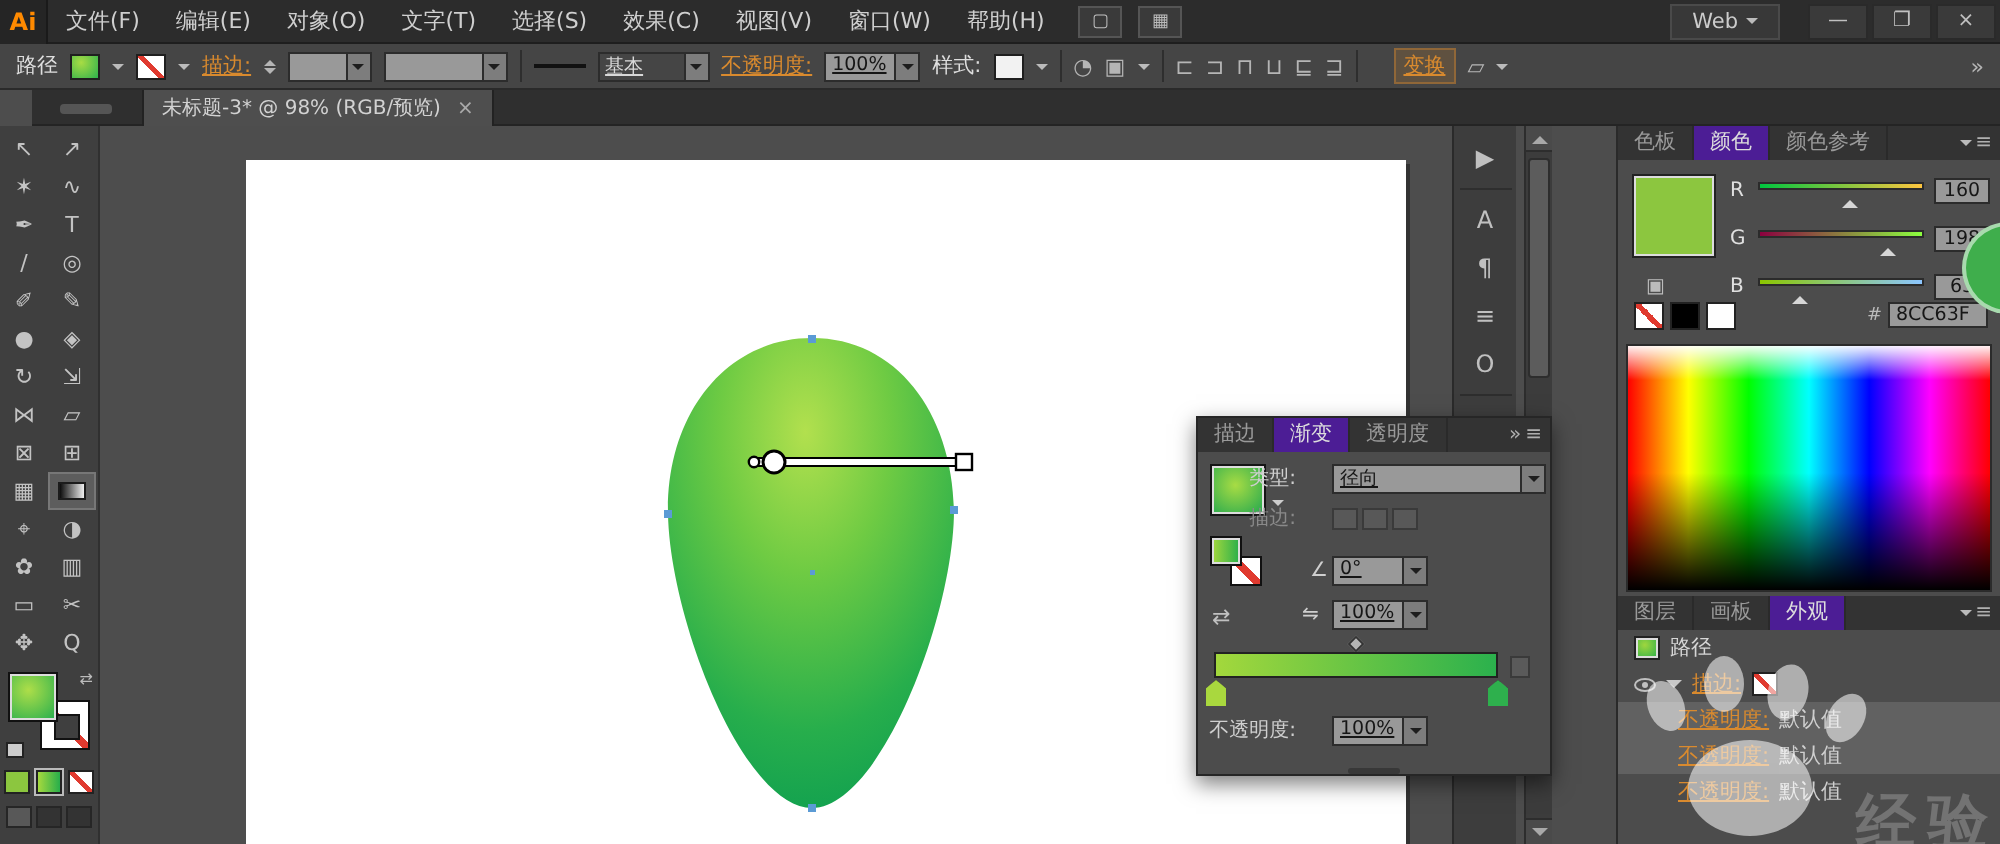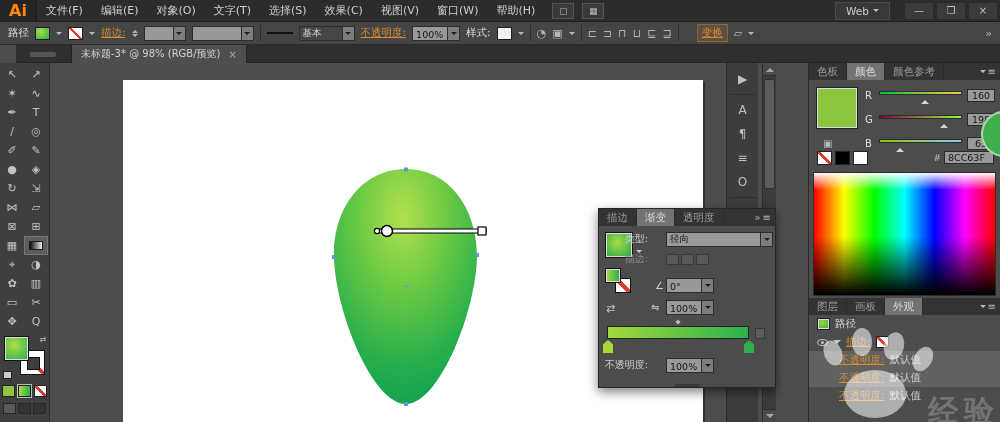--- a/index.html
+++ b/index.html
@@ -1,37 +1,37 @@
 <!DOCTYPE html>
 <html><head>
 <meta charset="utf-8">
 <style>
   html,body{margin:0;padding:0;background:#222;}
   *{box-sizing:border-box;font-family:"DejaVu Sans",sans-serif;-webkit-font-smoothing:antialiased;}
   #app{position:relative;width:1000px;height:422px;background:#4d4d4d;overflow:hidden;font-size:11px;color:#c8c8c8;}
 
   
   #menubar{position:absolute;left:0;top:0;width:1000px;height:22px;background:#2c2c2c;display:flex;align-items:center;border-bottom:1px solid #1e1e1e;}
-  .ai-logo{width:37px;height:22px;background:#252525;color:#ff8a00;font-weight:bold;font-size:16px;display:flex;align-items:center;justify-content:center;border-right:1px solid #1a1a1a;}
+  .ai-logo{width:24px;height:22px;background:#252525;color:#ff8a00;font-weight:bold;font-size:12px;display:flex;align-items:center;justify-content:center;border-right:1px solid #1a1a1a;}
   .menu-item{padding:0 9px;font-size:11px;color:#cfcfcf;line-height:22px;cursor:default;}
   .mb-icon{width:22px;height:16px;margin-left:8px;border:1px solid #555;background:#3a3a3a;color:#bbb;font-size:9px;display:flex;align-items:center;justify-content:center;}
   .mb-spacer{flex:1;}
   .workspace-btn{display:flex;align-items:center;gap:4px;padding:0 10px;height:18px;border:1px solid #4a4a4a;background:#383838;color:#ccc;font-size:10.5px;margin-right:14px;}
   .caret{width:0;height:0;border:3px solid transparent;border-top-color:#bbb;margin-top:3px;}
   .win-btn{width:30px;height:18px;display:flex;align-items:center;justify-content:center;color:#c0c0c0;font-size:10px;background:#3a3a3a;border:1px solid #2a2a2a;margin-right:2px;}
 
   
   #controlbar{position:absolute;left:0;top:22px;width:1000px;height:23px;background:#454545;border-bottom:1px solid #2a2a2a;display:flex;align-items:center;padding:0 8px;gap:6px;}
   .cb-label{color:#dedede;font-size:10.5px;white-space:nowrap;}
   .orange{color:#d98a2e;text-decoration:underline;font-size:10.5px;white-space:nowrap;}
   .swatch{width:15px;height:13px;border:1px solid #1f1f1f;position:relative;flex:none;}
   .sw-fill{background:radial-gradient(circle at 35% 30%,#a8dc44,#2eb14d);}
   .sw-none{background:linear-gradient(45deg,#fff 42%,#e03a2f 42%,#e03a2f 58%,#fff 58%);}
   .sw-white{background:#f2f2f2;}
-  .dd{display:flex;align-items:flex-end;background:#999;border:1px solid #2c2c2c;height:15px;font-size:9.5px;color:#161616;padding:0 3px;position:relative;flex:none;}
+  .dd{display:flex;align-items:flex-start;background:#999;border:1px solid #2c2c2c;height:15px;font-size:9.5px;color:#161616;padding:0 3px;position:relative;flex:none;text-decoration:underline;}
   .dd .val{padding-right:12px;white-space:nowrap;}
   .dd .arw{position:absolute;right:0;top:0;bottom:0;width:12px;background:#7d7d7d;border-left:1px solid #2c2c2c;display:flex;align-items:flex-start;justify-content:center;}
   .dd .arw::after{content:"";border:3px solid transparent;border-top-color:#1d1d1d;margin-top:5px;}
   .sep{width:1px;height:16px;background:#2e2e2e;flex:none;}
   .cb-icon{color:#b5b5b5;font-size:11px;flex:none;}
   .stepper{display:flex;flex-direction:column;gap:1px;flex:none;}
   .stepper i{width:0;height:0;border:3px solid transparent;}
   .stepper .up{border-bottom-color:#b5b5b5;}
   .stepper .dn{border-top-color:#b5b5b5;}
   .brush-line{width:26px;height:2px;background:#111;flex:none;}
@@ -85,21 +85,21 @@
   .dock-btn{width:26px;height:22px;display:flex;align-items:center;justify-content:center;color:#c0c0c0;font-size:12px;margin:1px 0;}
   .dock-btn.active{background:#565656;border:1px solid #787878;}
   .dock-sep{width:26px;height:1px;background:#2e2e2e;margin:3px 0;}
   .dgrad{width:14px;height:10px;background:linear-gradient(90deg,#0d0d0d,#efefef);border:1px solid #1c1c1c;}
 
   
   #panels{position:absolute;left:776px;top:0;width:224px;height:359px;}
   #panelcol{position:absolute;left:32px;top:0;width:192px;height:359px;background:#4c4c4c;border-left:1px solid #2a2a2a;}
   .ptabs{height:17px;background:#333;display:flex;align-items:stretch;position:relative;}
   .ptab{padding:0 8px;font-size:10.5px;line-height:17px;color:#9a9a9a;border-right:1px solid #2a2a2a;}
-  .ptab.active{background:#737373;color:#ddd;}
+  .ptab.active{background:#4c1d95;color:#ddd;}
   .pmenu{position:absolute;right:4px;top:3px;color:#b0b0b0;font-size:10px;display:flex;align-items:center;gap:2px;}
 
   
   #color-body{position:relative;height:90px;}
   #big-swatch{position:absolute;left:8px;top:8px;width:40px;height:40px;background:#8CC63F;border:1px solid #dcdcdc;outline:1px solid #222;}
   #gamut-icon{position:absolute;left:14px;top:58px;color:#bcbcbc;font-size:10px;}
   #chan-rows{position:absolute;left:56px;top:3px;right:5px;}
   .chan{display:flex;align-items:center;height:24px;gap:5px;}
   .chan .cl{width:9px;color:#e0e0e0;font-size:10px;}
   .track-wrap{flex:1;position:relative;height:12px;}

